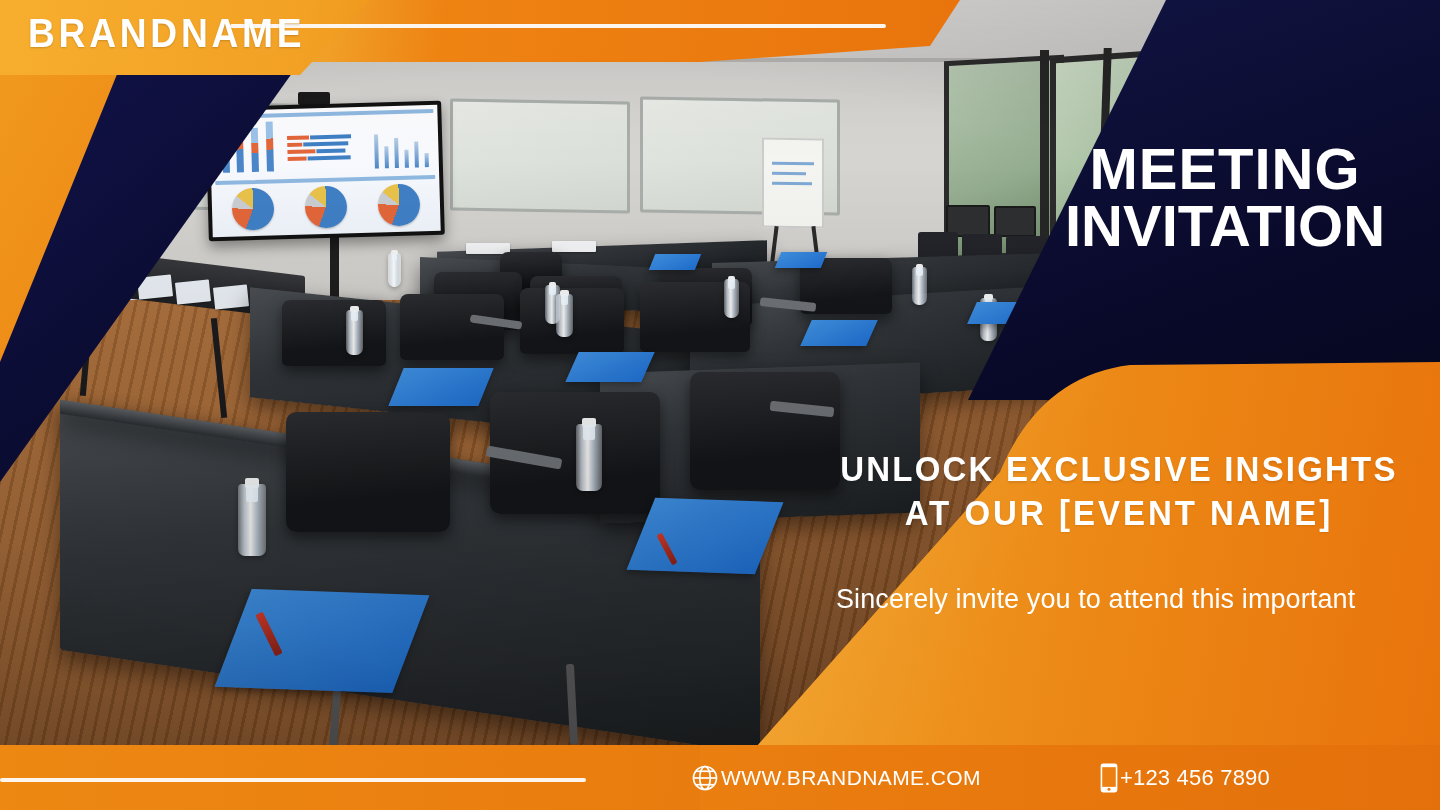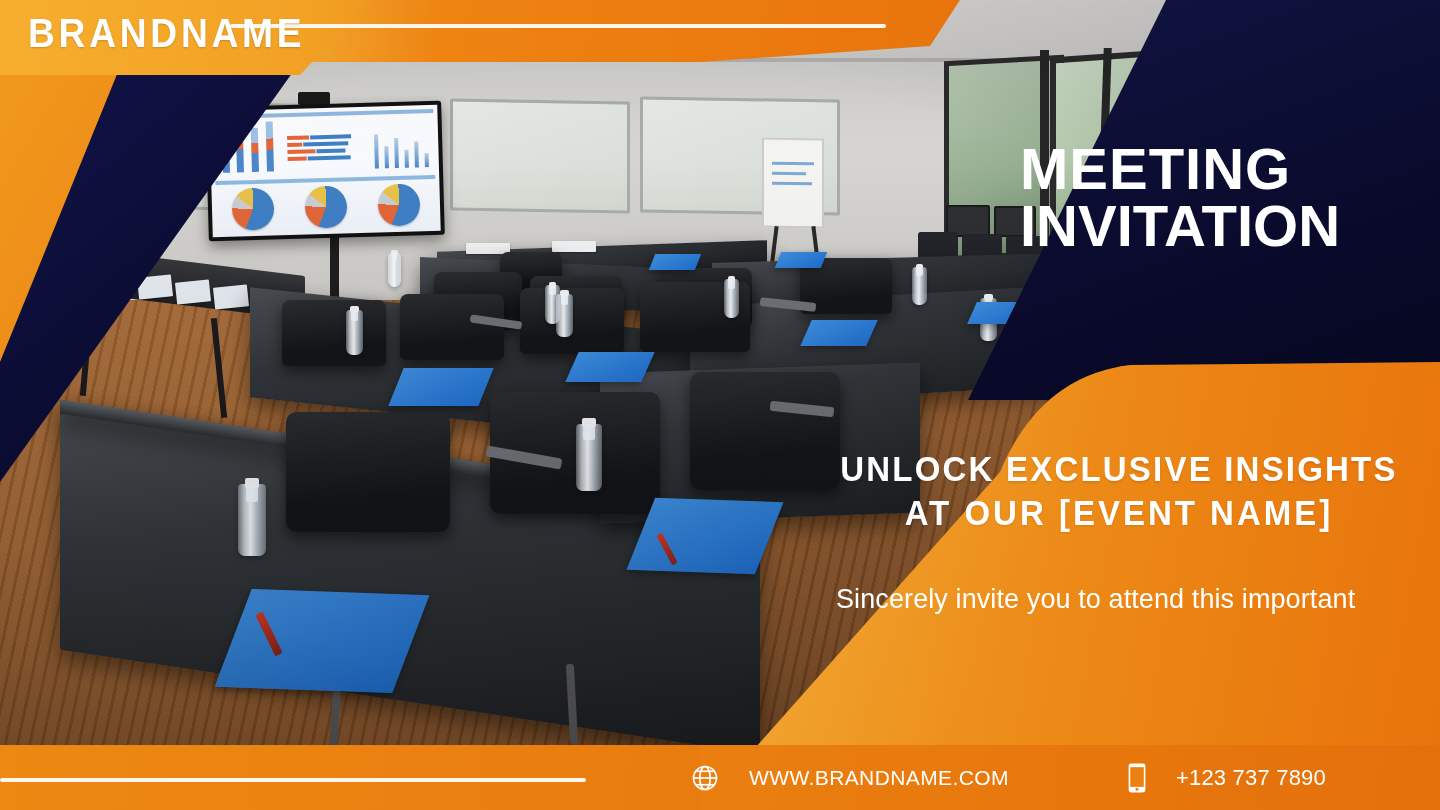--- a/index.html
+++ b/index.html
@@ -240,21 +240,21 @@
     position:absolute; left:28px; top:10px;
     font-size:40px; font-weight:700; letter-spacing:4px;
     color:#fff; font-family:"Liberation Sans", sans-serif;
     transform:scaleX(.93); transform-origin:left center;
     text-shadow:0 1px 2px rgba(0,0,0,.18);
     line-height:1.15;
   }
 
   .title {
     position:absolute; left:1020px; top:140px; width:410px;
-    text-align:left; color:#ffffff;
+    text-align:center; color:#ffffff;
     font-weight:700; font-size:58px; line-height:.99;
     letter-spacing:1px;
     transform:scaleX(1.0); transform-origin:center top;
   }
   .title .l2 { display:block; letter-spacing:0px; }
 
   .headline {
     position:absolute; left:806px; top:448px; width:626px;
     text-align:center; color:#fff;
     font-weight:700; font-size:33px; line-height:1.22;
@@ -268,21 +268,21 @@
     position:absolute; left:836px; top:582px; width:648px;
     text-align:left; color:#ffffff;
     font-weight:400; font-size:27px; line-height:1.30;
     letter-spacing:.1px;
   }
 
   .footer-contact {
     position:absolute; top:745px; left:690px; height:65px;
     display:flex; align-items:center; gap:118px;
   }
-  .contact-item { display:flex; align-items:center; gap:29px; }
+  .contact-item { display:flex; align-items:center; gap:1px; }
   .contact-item .label {
     color:#fff; font-size:21px; font-weight:400; letter-spacing:.4px;
   }
   .contact-item.phone .label { font-size:22px; letter-spacing:.2px; }
   .icon-svg { display:block; }
 </style>
 </head>
 <body>
 
 <div class="poster">
@@ -515,18 +515,18 @@
     </div>
 
     <div class="contact-item phone">
       <span>
         <svg class="icon-svg" width="20" height="32" viewBox="0 0 16 26" fill="none" stroke="#ffffff" stroke-width="1.4">
           <rect x="1.2" y="1.2" width="13.6" height="23.6" rx="2" fill="#ffffff" stroke="none"></rect>
           <rect x="2.5" y="4.2" width="11" height="16" fill="#EC8013" stroke="none"></rect>
           <circle cx="8" cy="22.2" r="1.25" fill="#EC8013" stroke="none"></circle>
         </svg>
       </span>
-      <span class="label">+123 737 7890</span>
+      <span class="label">+123 456 7890</span>
     </div>
 
   </div>
 
 </div>
 
 </body></html>

